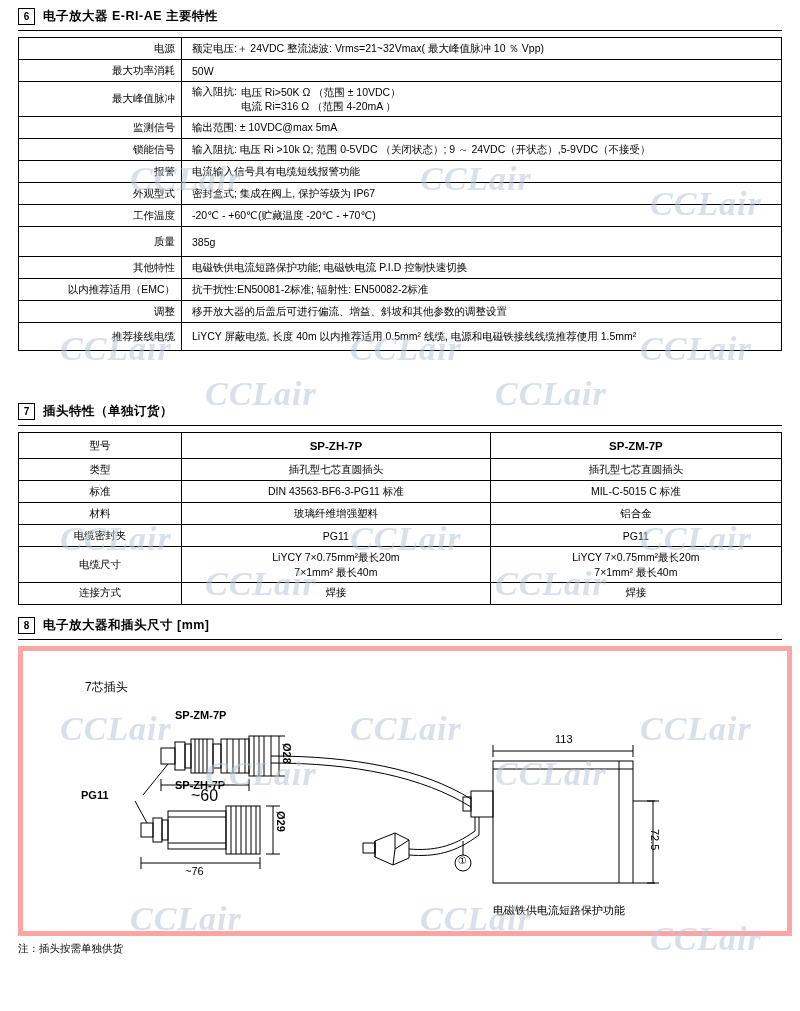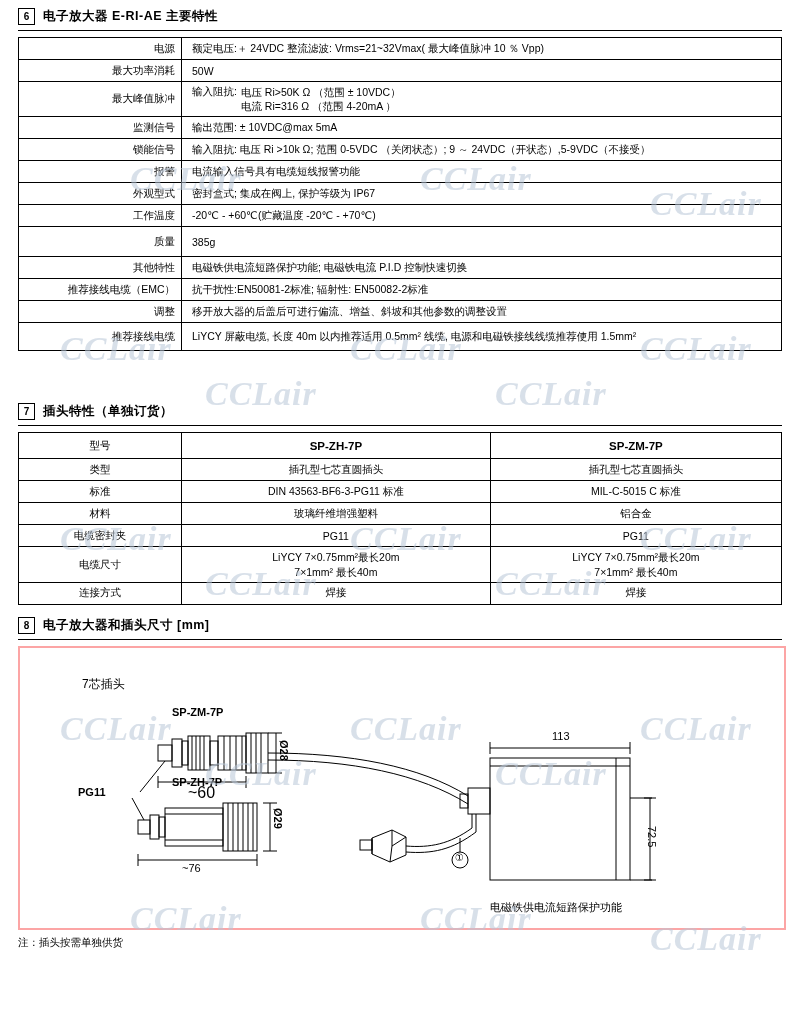--- a/index.html
+++ b/index.html
@@ -45,21 +45,21 @@
   .t1 tr{height:22px;}
 
   .t2 td{text-align:center;}
   .t2 td.lbl{width:150px;text-align:center;}
   .t2 th{text-align:center;font-weight:bold;font-size:11.5px;padding:5px 4px;}
   .t2 tr{height:22px;}
 
   .two-line{line-height:1.35;}
 
   
-  .draw-wrap{position:relative;margin:6px 18px 0 18px;width:764px;height:280px;border:2px solid #fca5a5;background:transparent;}
+  .draw-wrap{position:relative;margin:6px 18px 0 18px;width:764px;height:280px;border:5px solid #fca5a5;background:transparent;}
   .note{margin:6px 0 16px 18px;font-size:10.5px;}
   .cap{position:absolute;font-size:10px;}
   .bold{font-weight:bold;}
 </style>
 </head>
 <body>
 
 <div class="page">
 
   <div class="wm-layer" id="wmlayer">
@@ -137,21 +137,21 @@
       </tr>
       <tr style="height:30px">
         <td class="lbl">质量</td>
         <td class="val">385g</td>
       </tr>
       <tr>
         <td class="lbl">其他特性</td>
         <td class="val">电磁铁供电流短路保护功能; 电磁铁电流 P.I.D 控制快速切换</td>
       </tr>
       <tr>
-        <td class="lbl">推荐接线电缆（EMC）</td>
+        <td class="lbl">以内推荐适用（EMC）</td>
         <td class="val">抗干扰性:EN50081-2标准; 辐射性: EN50082-2标准</td>
       </tr>
       <tr>
         <td class="lbl">调整</td>
         <td class="val">移开放大器的后盖后可进行偏流、增益、斜坡和其他参数的调整设置</td>
       </tr>
       <tr style="height:28px">
         <td class="lbl">推荐接线电缆</td>
         <td class="val">LiYCY 屏蔽电缆, 长度 40m 以内推荐适用 0.5mm² 线缆, 电源和电磁铁接线线缆推荐使用 1.5mm²</td>
       </tr>

